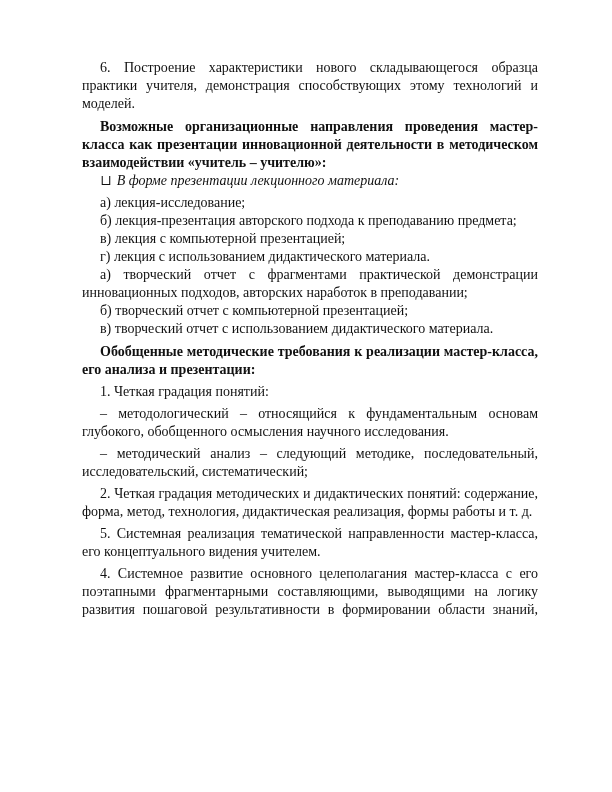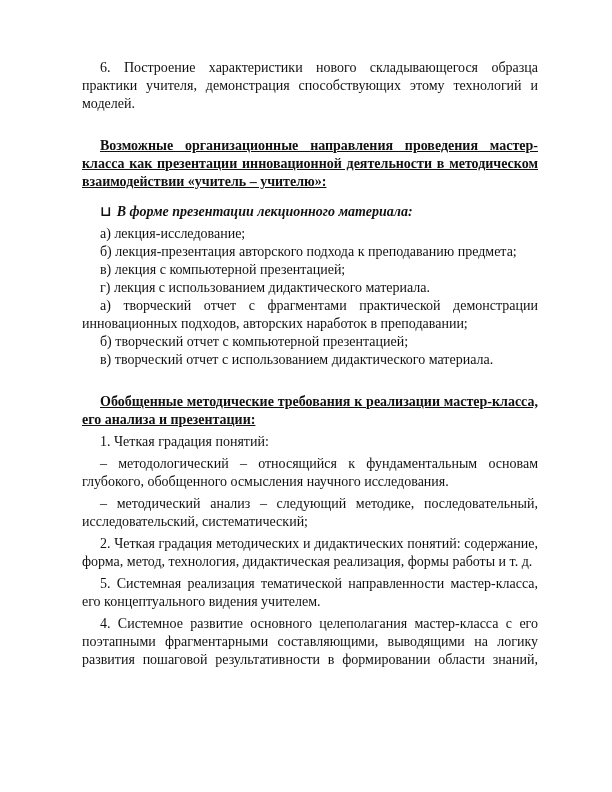--- a/index.html
+++ b/index.html
@@ -26,25 +26,25 @@
     font-size: 14px;
     line-height: 18px;
     text-align: justify;
   }
   .content p {
     margin: 0;
     text-indent: 18px;
   }
   p.body    { margin-top: 4px; }
   p.dash    { margin-top: 4px; }
-  p.heading { margin-top: 24px; font-weight: bold; text-decoration: underline; }
+  p.heading { margin-top: 5px; font-weight: bold; }
   p.bullet-head {
-    margin-top: 12px;
+    margin-top: 0;
     margin-bottom: 4px;
-    font-weight: bold;
+    font-weight: normal;
     font-style: italic;
   }
   p.bullet-head .bullet {
     font-style: normal;
     margin-right: 5px;
   }
   p.item { margin-top: 0; }
   p.body-cont {
     margin-top: 4px;
     text-align-last: justify;

